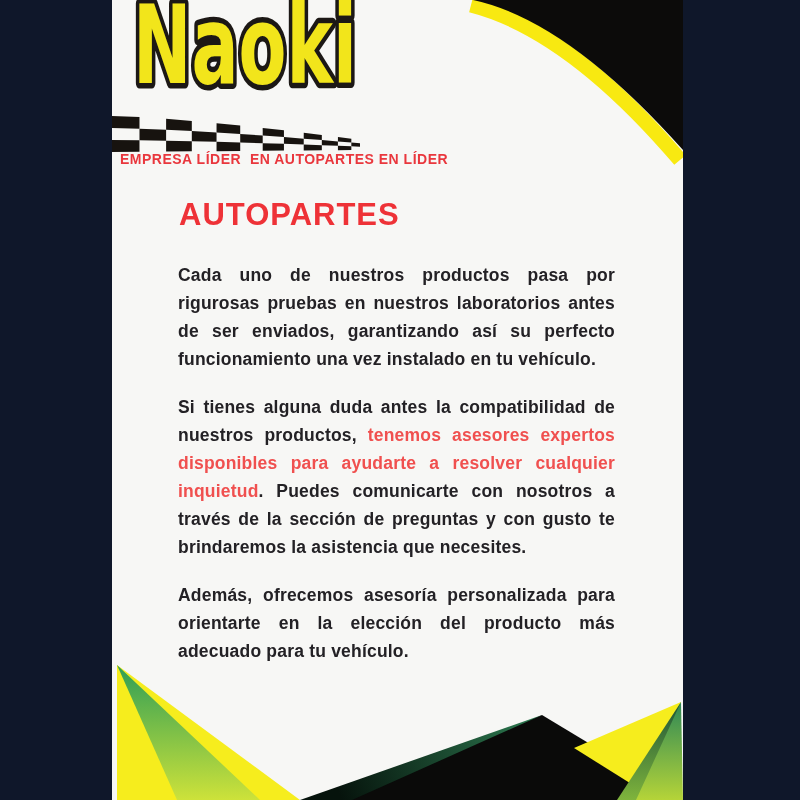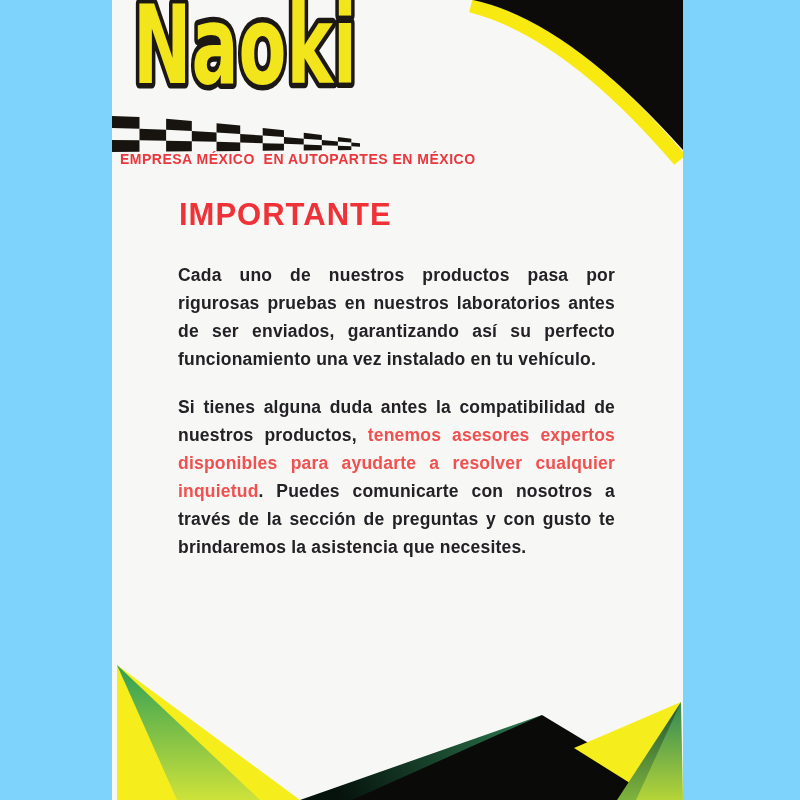--- a/index.html
+++ b/index.html
@@ -1,17 +1,17 @@
 <!DOCTYPE html>
 <html><head>
 <meta charset="utf-8">
 <style>
   html,body{margin:0;padding:0;background:#ffffff;width:800px;height:800px;overflow:hidden;}
   *{box-sizing:border-box;}
-  .page{position:relative;width:800px;height:800px;background:#7dd3fc;font-family:"Liberation Sans",sans-serif;}
+  .page{position:relative;width:800px;height:800px;background:#0f172a;font-family:"Liberation Sans",sans-serif;}
   .canvas{position:absolute;left:112px;top:0;width:571px;height:800px;background:#f7f7f5;overflow:hidden;}
 
   
   .corner-accent{position:absolute;top:0;right:0;width:222px;height:168px;}
 
   
   .brand-logo-svg{position:absolute;left:8px;top:-6px;width:260px;height:104px;overflow:visible;}
   .brand-logo-svg text{
     font-family:"DejaVu Sans",sans-serif;font-weight:bold;font-size:108px;
     fill:#f2e51b;stroke:#1c1815;stroke-width:11px;stroke-linejoin:round;paint-order:stroke;
@@ -59,26 +59,27 @@
         <polygon points="150.7115718608029,13.950446382114306 171.9382165061761,16.371439571326803 171.9382165061761,23.118760207480836 150.7115718608029,21.561825620708454" fill="#17130f"></polygon>
         <polygon points="150.7115718608029,29.1732048593026 171.9382165061761,29.86608084363487 171.9382165061761,36.613401479788905 150.7115718608029,36.78458409789675" fill="#17130f"></polygon>
         <polygon points="171.9382165061761,23.118760207480836 191.72208658639477,24.643704320088137 191.72208658639477,30.548779230260216 171.9382165061761,29.86608084363487" fill="#17130f"></polygon>
         <polygon points="191.72208658639477,18.738629409916058 209.8345231863076,20.99357027074329 209.8345231863076,26.098308881607604 191.72208658639477,24.643704320088137" fill="#17130f"></polygon>
         <polygon points="191.72208658639477,30.548779230260216 209.8345231863076,31.203047492471917 209.8345231863076,36.30778610333623 191.72208658639477,36.4538541404323" fill="#17130f"></polygon>
         <polygon points="209.8345231863076,26.098308881607604 225.92262203643756,27.434754470754076 225.92262203643756,31.80639892071398 209.8345231863076,31.203047492471917" fill="#17130f"></polygon>
         <polygon points="225.92262203643756,23.06311002079417 239.33922016326636,24.83485766267514 239.33922016326636,28.57985344134454 225.92262203643756,27.434754470754076" fill="#17130f"></polygon>
         <polygon points="225.92262203643756,31.80639892071398 239.33922016326636,32.32484922001394 239.33922016326636,36.06984499868334 225.92262203643756,36.17804337067389" fill="#17130f"></polygon>
         <polygon points="239.33922016326636,28.57985344134454 248,29.333333333333332 248,32.666666666666664 239.33922016326636,32.32484922001394" fill="#17130f"></polygon>
       </svg>
-    <div class="brand-tagline">EMPRESA MÉXICO  EN AUTOPARTES EN MÉXICO</div>
+    <div class="brand-tagline">EMPRESA LÍDER  EN AUTOPARTES EN LÍDER</div>
 
     <div class="main-text">
-      <h1 class="page-title">IMPORTANTE</h1>
+      <h1 class="page-title">AUTOPARTES</h1>
       <p>Cada uno de nuestros productos pasa por rigurosas pruebas en nuestros laboratorios antes de ser enviados, garantizando así su perfecto funcionamiento una vez instalado en tu vehículo.</p>
       <p><span>Si tienes alguna duda antes la compatibilidad de nuestros productos, </span><span class="hl">tenemos asesores expertos disponibles para ayudarte a resolver cualquier inquietud</span><span>. Puedes comunicarte con nosotros a través de la sección de preguntas y con gusto te brindaremos la asistencia que necesites.</span></p>
+      <p>Además, ofrecemos asesoría personalizada para orientarte en la elección del producto más adecuado para tu vehículo.</p>
     </div>
 
     <svg class="bottom-deco" viewBox="0 0 571 140" aria-hidden="true">
       <defs>
         <linearGradient id="gFlank" gradientUnits="userSpaceOnUse" x1="430" y1="55" x2="230" y2="140">
           <stop offset="0" stop-color="#2e7d52"></stop>
             <stop offset="1" stop-color="#06130c"></stop>
         </linearGradient>
         <linearGradient id="gGreenL" gradientUnits="userSpaceOnUse" x1="0" y1="5" x2="0" y2="140">
           <stop offset="0" stop-color="#2f9e55"></stop>

